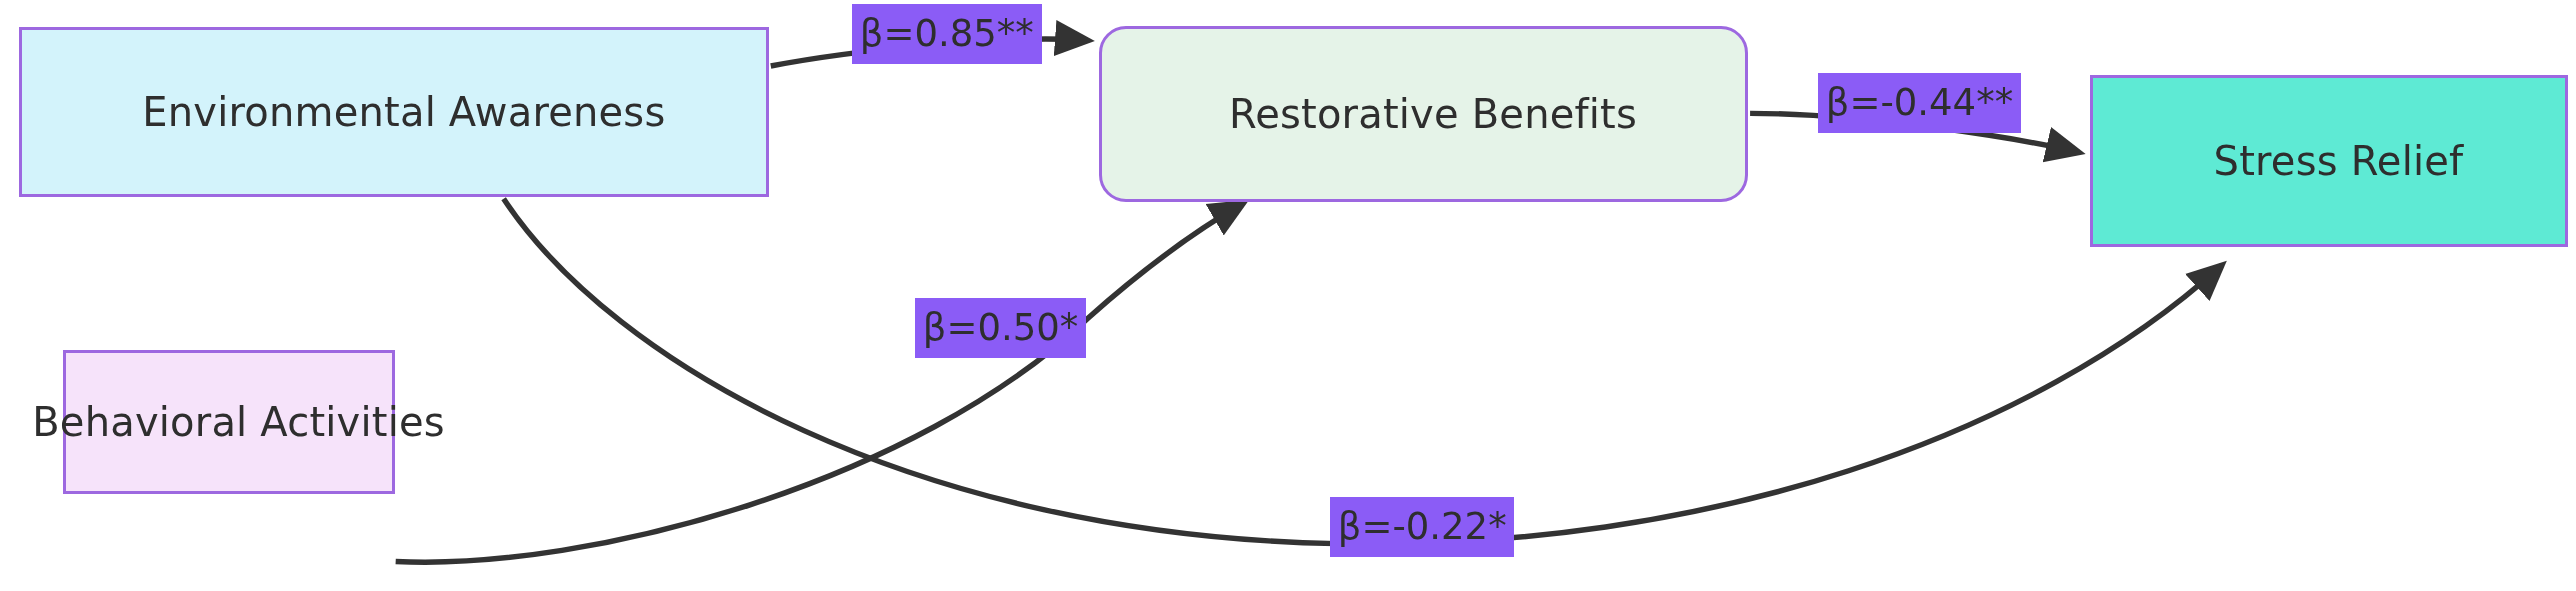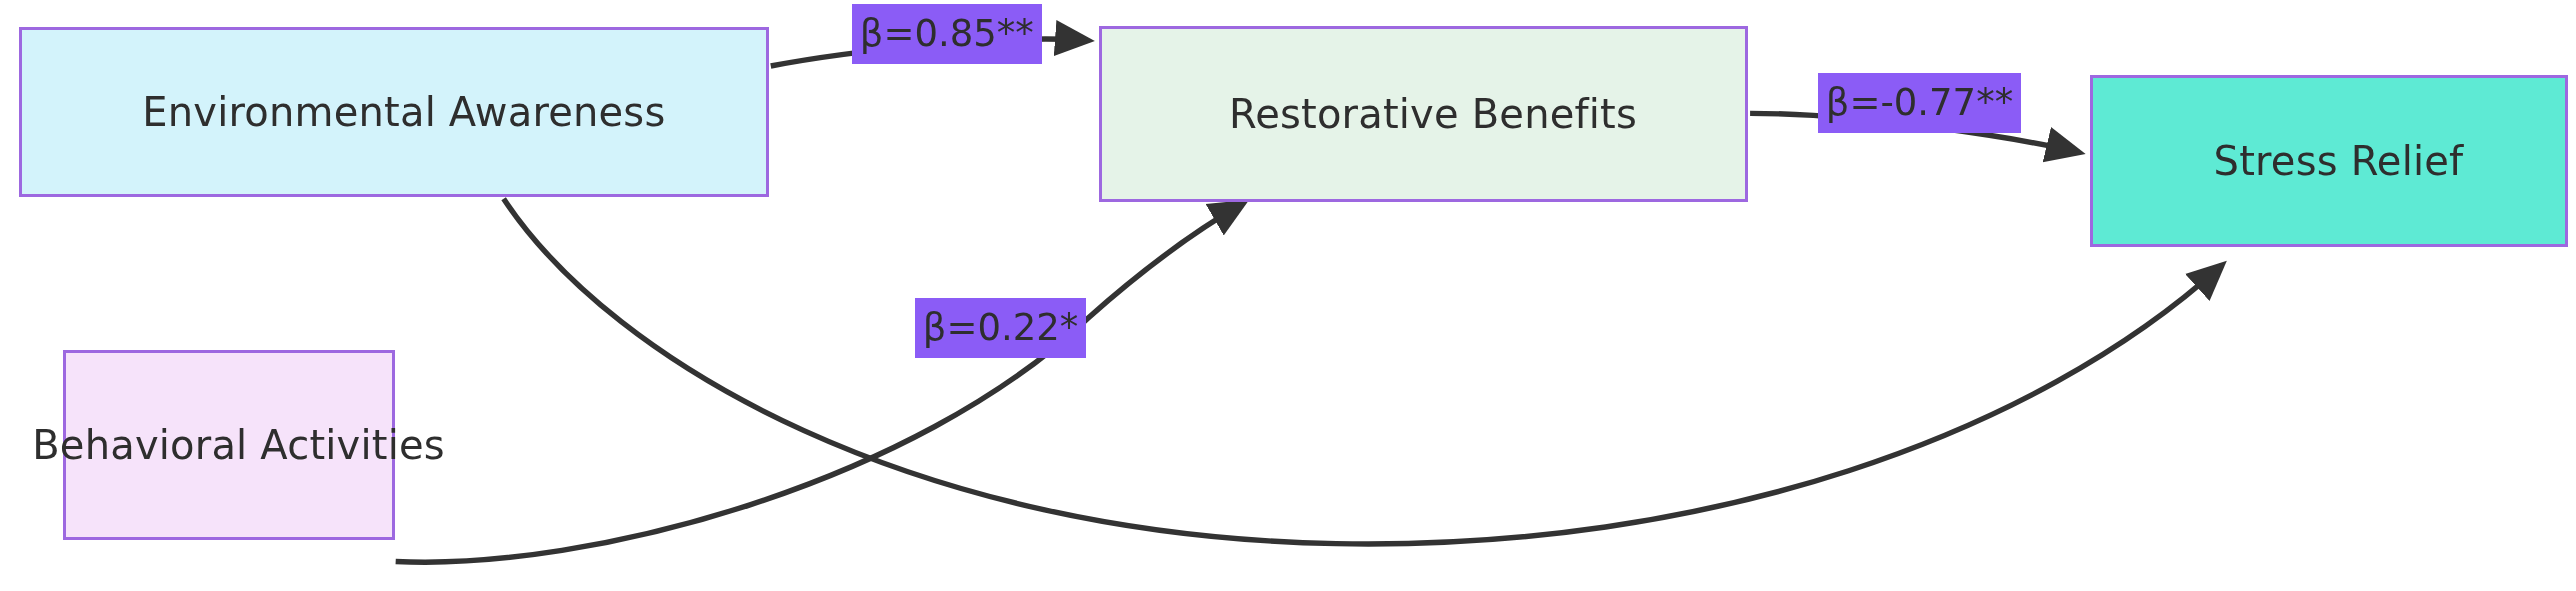--- a/index.html
+++ b/index.html
@@ -49,33 +49,34 @@
     width: 750px;
     height: 170px;
     background: #d3f3fb;
   }
   #node-restorative {
     left: 1099px;
     top: 26.4px;
     width: 649px;
     height: 176px;
     background: #e5f3e8;
+    border-radius: 27px;
   }
   #node-stress-relief {
     left: 2090px;
     top: 75px;
     width: 478px;
     height: 172px;
     background: #5eead4;
   }
   #node-behavioral {
     left: 63px;
     top: 350px;
     width: 332px;
-    height: 190px;
+    height: 144px;
     background: #f6e3fa;
   }
   .edge-label {
     position: absolute;
     background: #8b5cf6;
     color: #2e2e2e;
     font-family: "DejaVu Sans", sans-serif;
     font-size: 37px;
     font-weight: 400;
     line-height: 1;
@@ -120,19 +121,20 @@
   <div class="node" id="node-stress-relief">
     <span class="node-label">Stress Relief</span>
   </div>
 
   <div class="node" id="node-behavioral">
     <span class="node-label">Behavioral Activities</span>
   </div>
 
   <div class="edge-label" id="edge-label-ea-rb">β=0.85**</div>
 
-  <div class="edge-label" id="edge-label-rb-sr">β=-0.77**</div>
+  <div class="edge-label" id="edge-label-rb-sr">β=-0.44**</div>
 
-  <div class="edge-label" id="edge-label-ba-rb">β=0.22*</div>
+  <div class="edge-label" id="edge-label-ba-rb">β=0.50*</div>
 
+  <div class="edge-label" id="edge-label-ea-sr">β=-0.22*</div>
 
 </div>
 
 
 </body></html>

